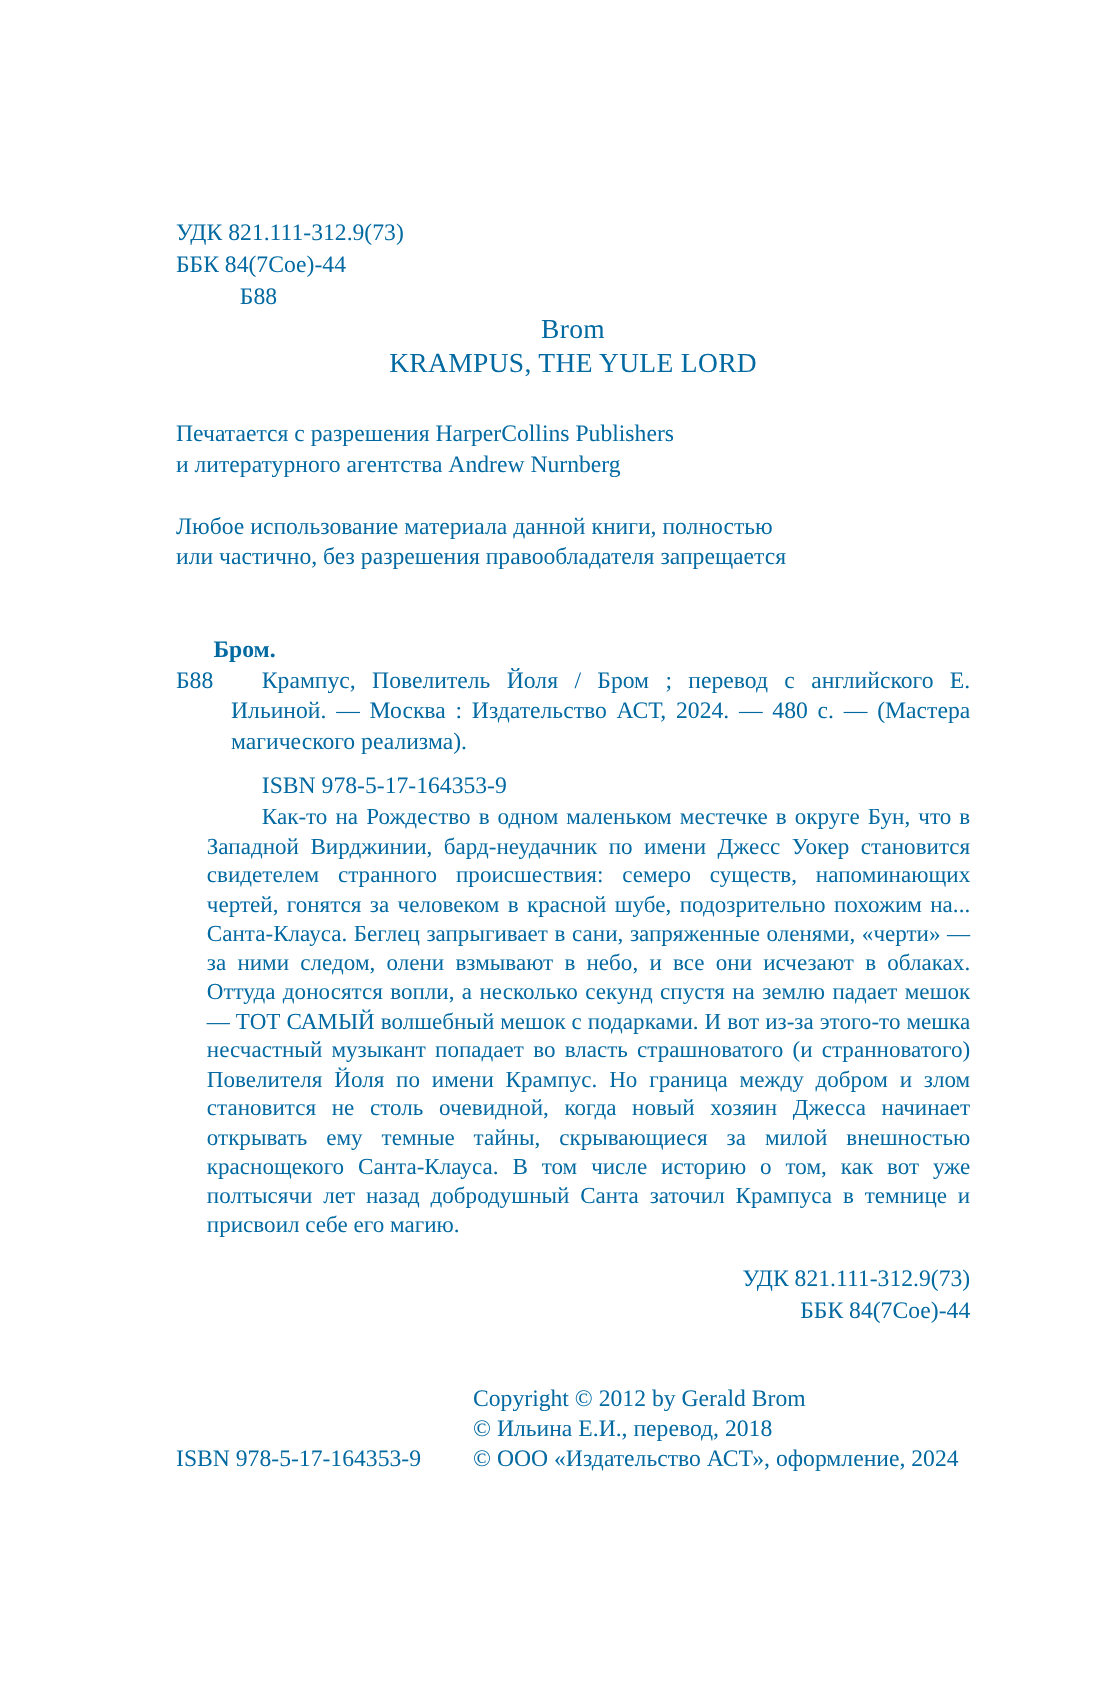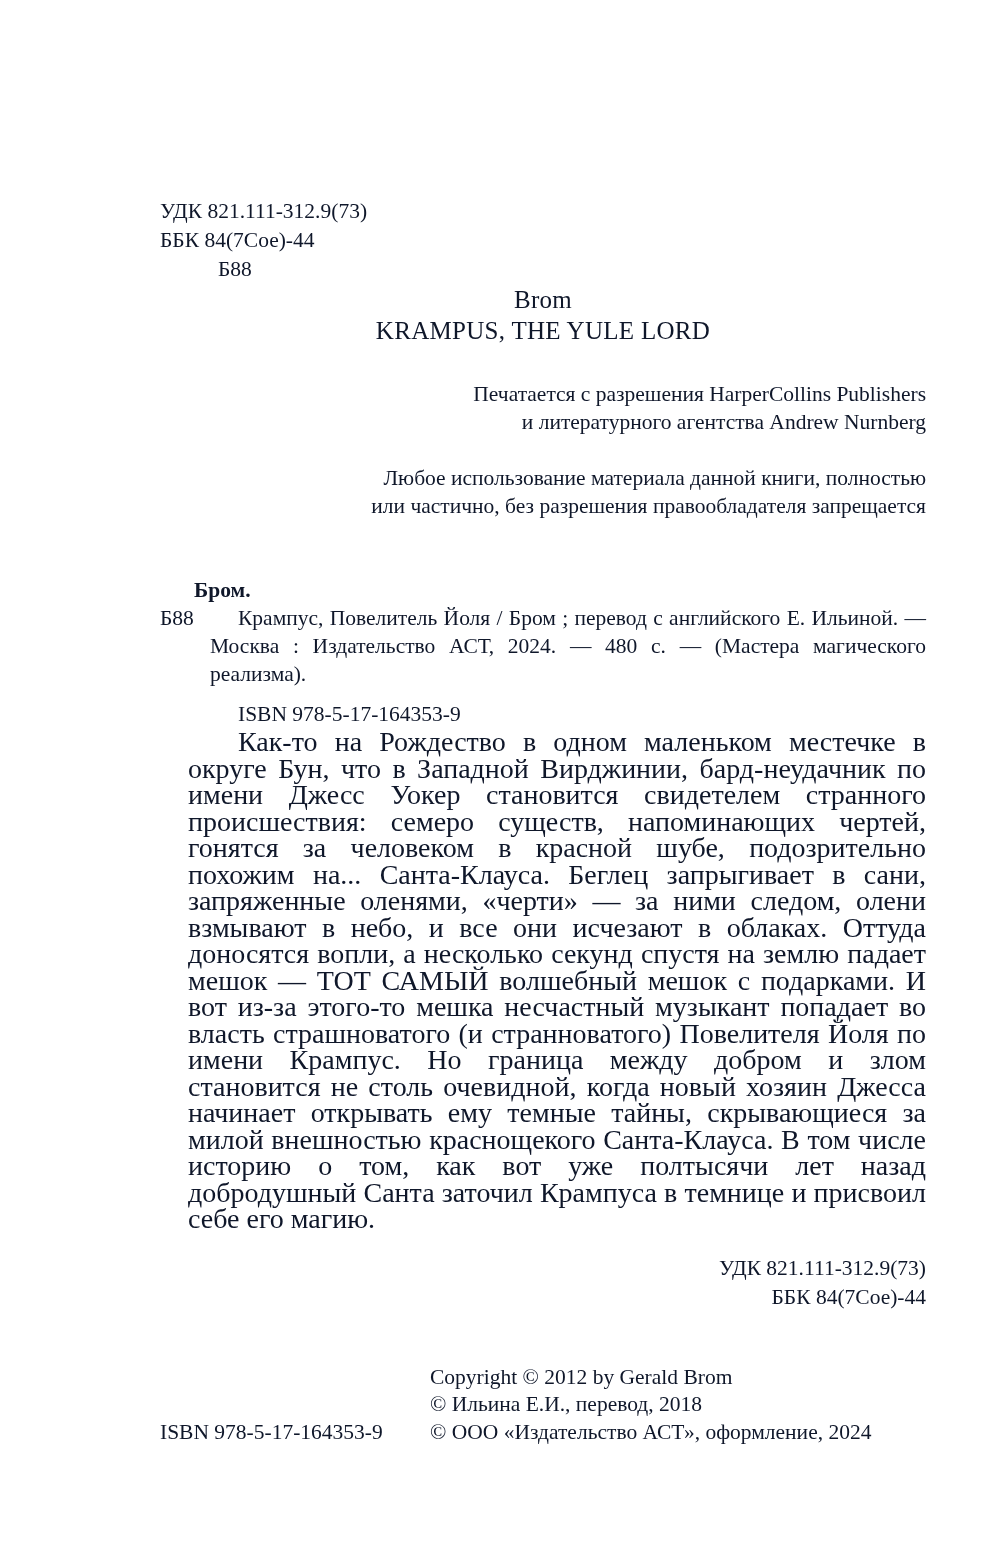--- a/index.html
+++ b/index.html
@@ -6,62 +6,62 @@
     margin: 0;
     padding: 0;
     background: #ffffff;
   }
   .page {
     position: relative;
     width: 1000px;
     height: 1552px;
     box-sizing: border-box;
     margin: 0 auto;
-    padding: 197px 74px 0 160px;
+    padding: 197px 118px 0 160px;
     background: #ffffff;
-    color: #0f172a;
+    color: #0369a1;
     font-family: "Liberation Serif", "DejaVu Serif", serif;
     font-size: 21.5px;
     line-height: 28px;
   }
 
   
   .codes-top { line-height: 29px; }
   .codes-top .author-sign { padding-left: 58px; }
 
   
   .title-block {
     margin-top: 0;
     text-align: center;
     font-size: 25px;
     line-height: 31px;
     letter-spacing: 0.3px;
   }
 
-  .centered-block { text-align: right; }
+  .centered-block { text-align: left; }
   .permission-block { margin-top: 34px; }
   .notice-block { margin-top: 28px; }
   .design-block { margin-top: 28px; }
   .italic { font-style: italic; }
 
   
   .catalog { position: relative; margin-top: 56px; }
   .catalog-author { font-weight: bold; margin-left: 34px; }
   .catalog-code { position: absolute; left: 0; top: 28px; }
   .catalog-entry {
     margin: 0 0 12px 50px;
     text-indent: 28px;
     text-align: justify;
   }
   .catalog-isbn { margin-left: 78px; margin-top: 1px; }
   .annotation {
     margin: 1px 0 0 28px;
     text-indent: 50px;
     text-align: justify;
-    font-size: 28px;
+    font-size: 21px;
     line-height: 26.5px;
   }
 
   
   .codes-bottom {
     margin-top: 21px;
     text-align: right;
     line-height: 29px;
   }
 

